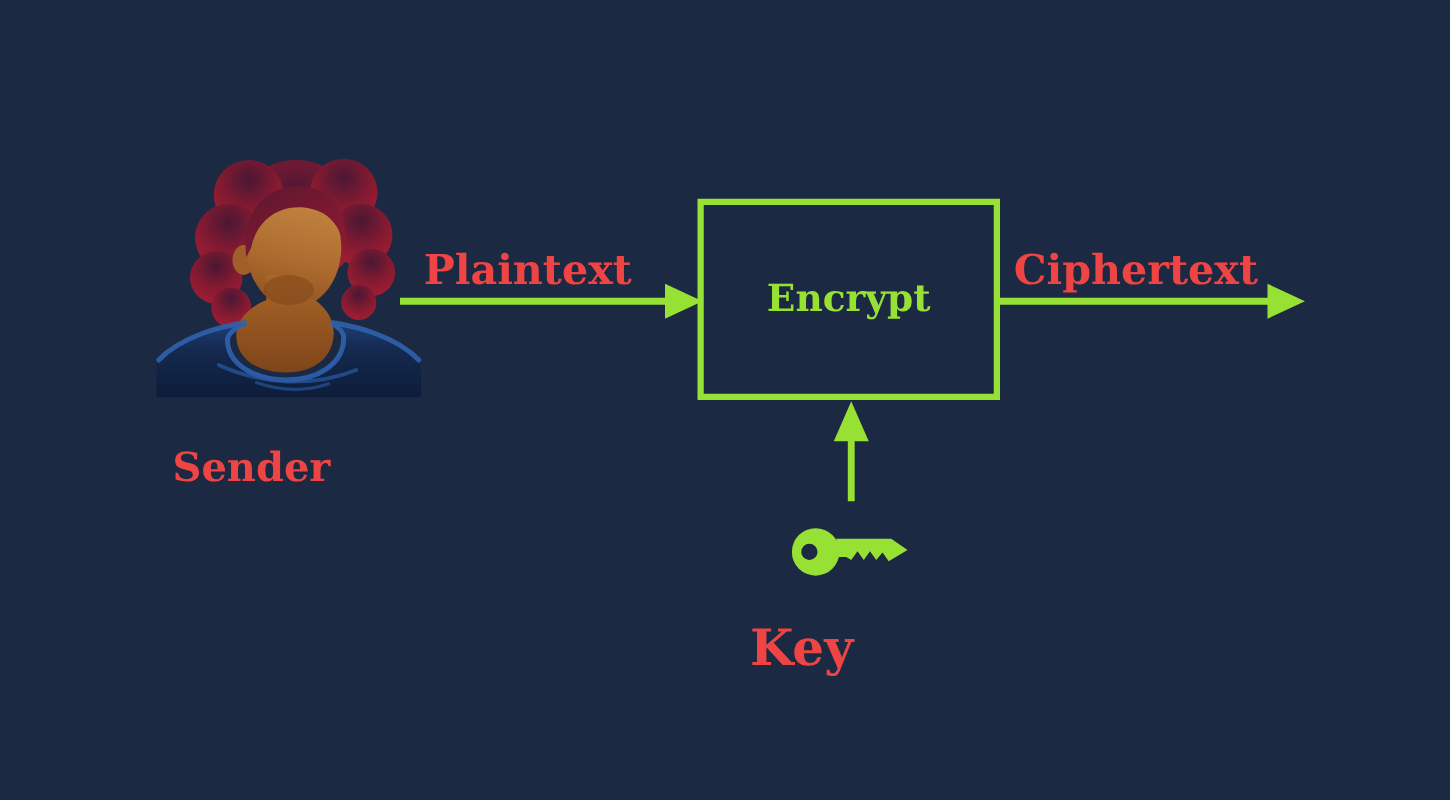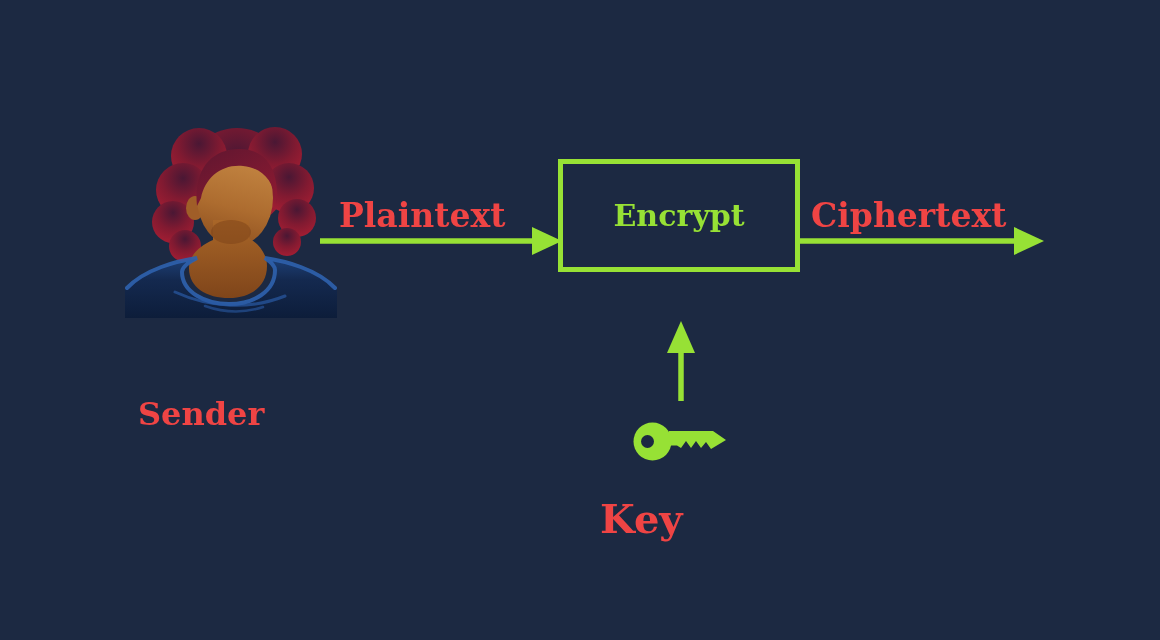--- a/index.html
+++ b/index.html
@@ -13,26 +13,26 @@
   .label{
     position:absolute;
     color:#ef4444;
     font-weight:bold;
     text-align:left;
     line-height:1;
     white-space:nowrap;
   }
   .label-plaintext{left:339px;top:199px;width:200px;font-size:33px;}
   .label-ciphertext{left:811px;top:199px;width:220px;font-size:33px;}
-  .label-sender{left:138px;top:358px;width:200px;font-size:32px;margin-top:40px;}
+  .label-sender{left:138px;top:358px;width:200px;font-size:32px;}
   .label-key{left:600px;top:499px;width:160px;font-size:40px;}
   .encrypt-box{
     position:absolute;
     left:558px;top:159px;
-    width:242px;height:113px;
+    width:242px;height:161px;
     box-sizing:border-box;
     border:5px solid #97e135;
     display:flex;align-items:center;justify-content:center;
     color:#97e135;font-size:30px;font-weight:bold;
   }
   .arrow-svg,.icon-svg,.avatar-svg{position:absolute;display:block;}
   .arrow-plaintext{left:318px;top:223px;}
   .arrow-ciphertext{left:800px;top:223px;}
   .arrow-key{left:663px;top:319px;}
   .key-icon{left:632px;top:419px;}

